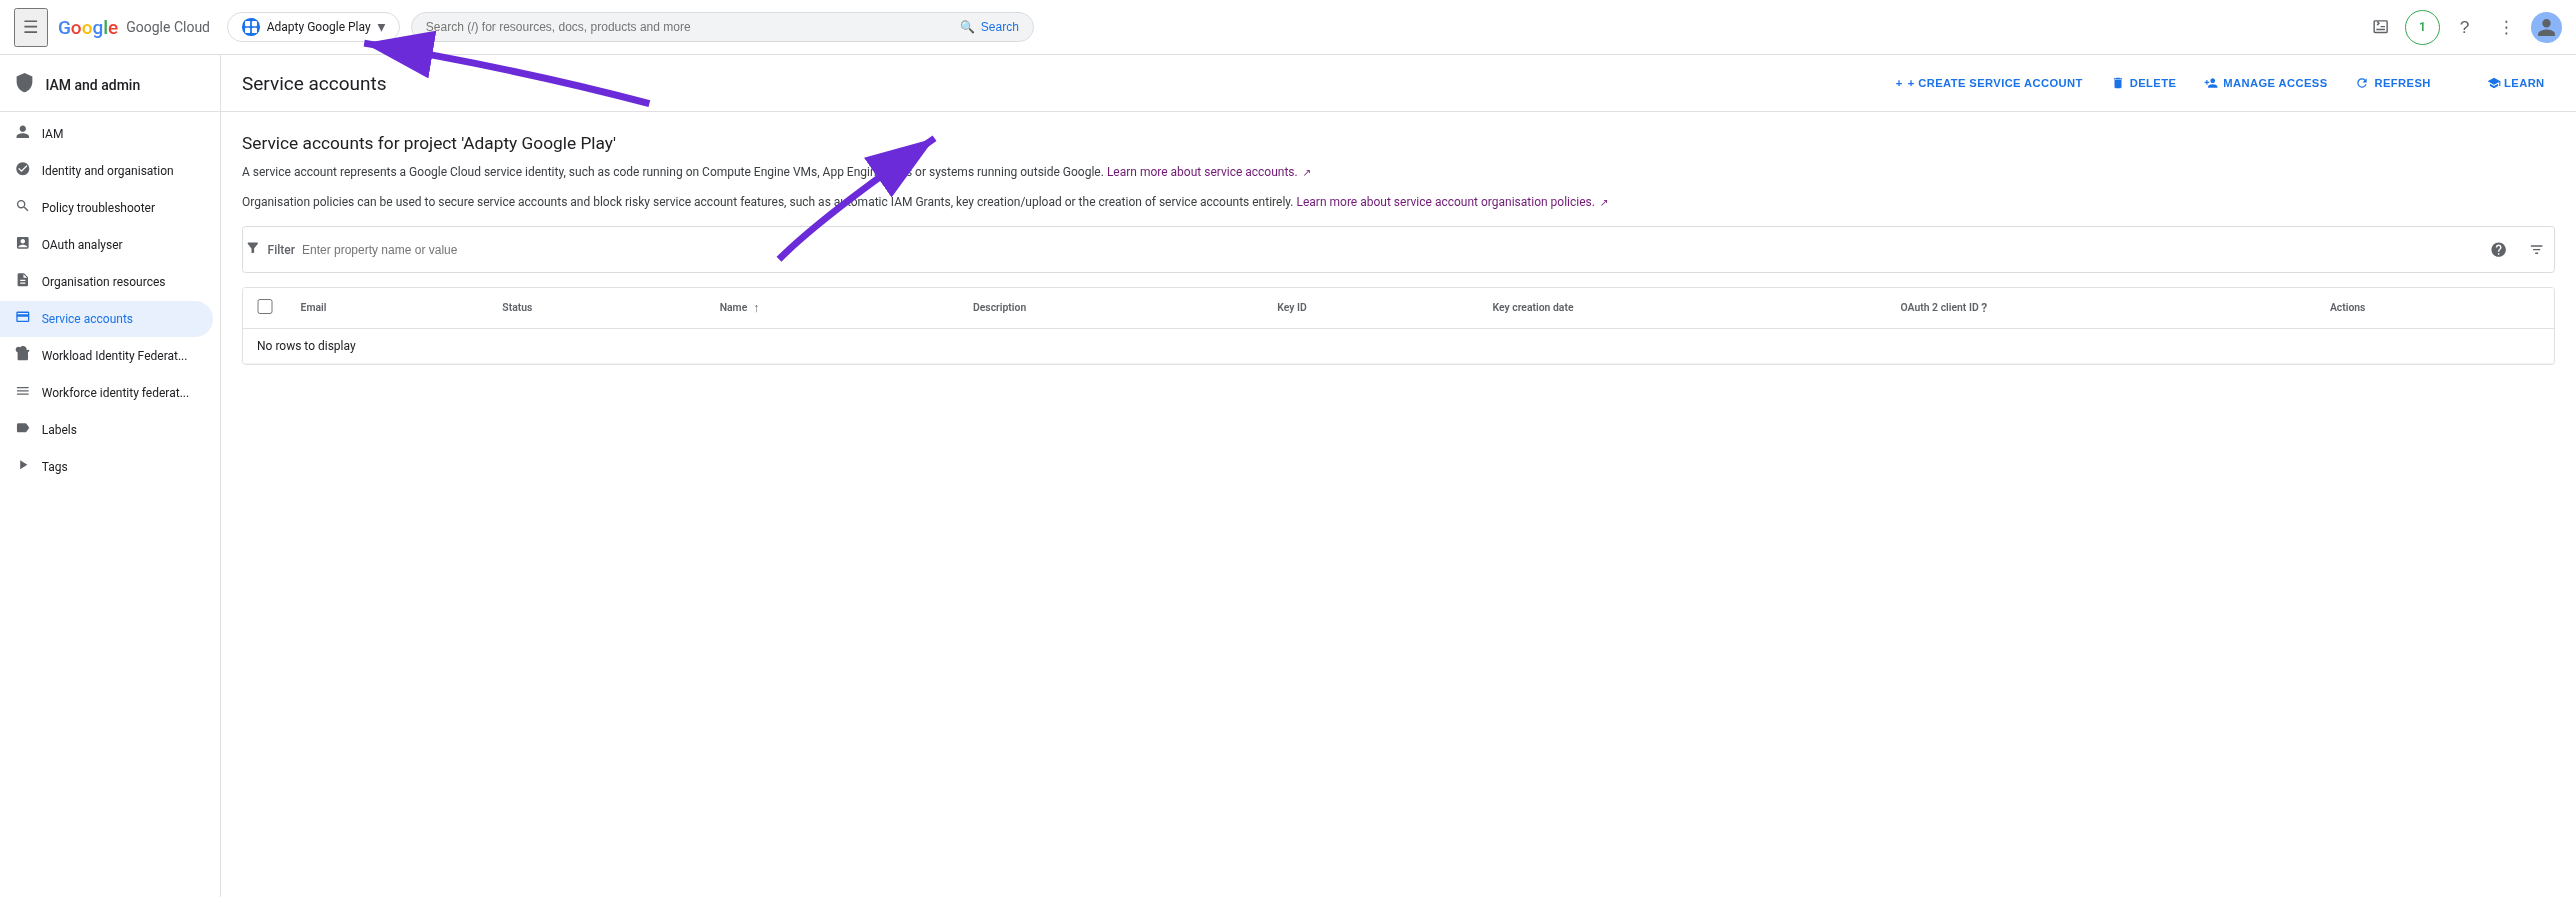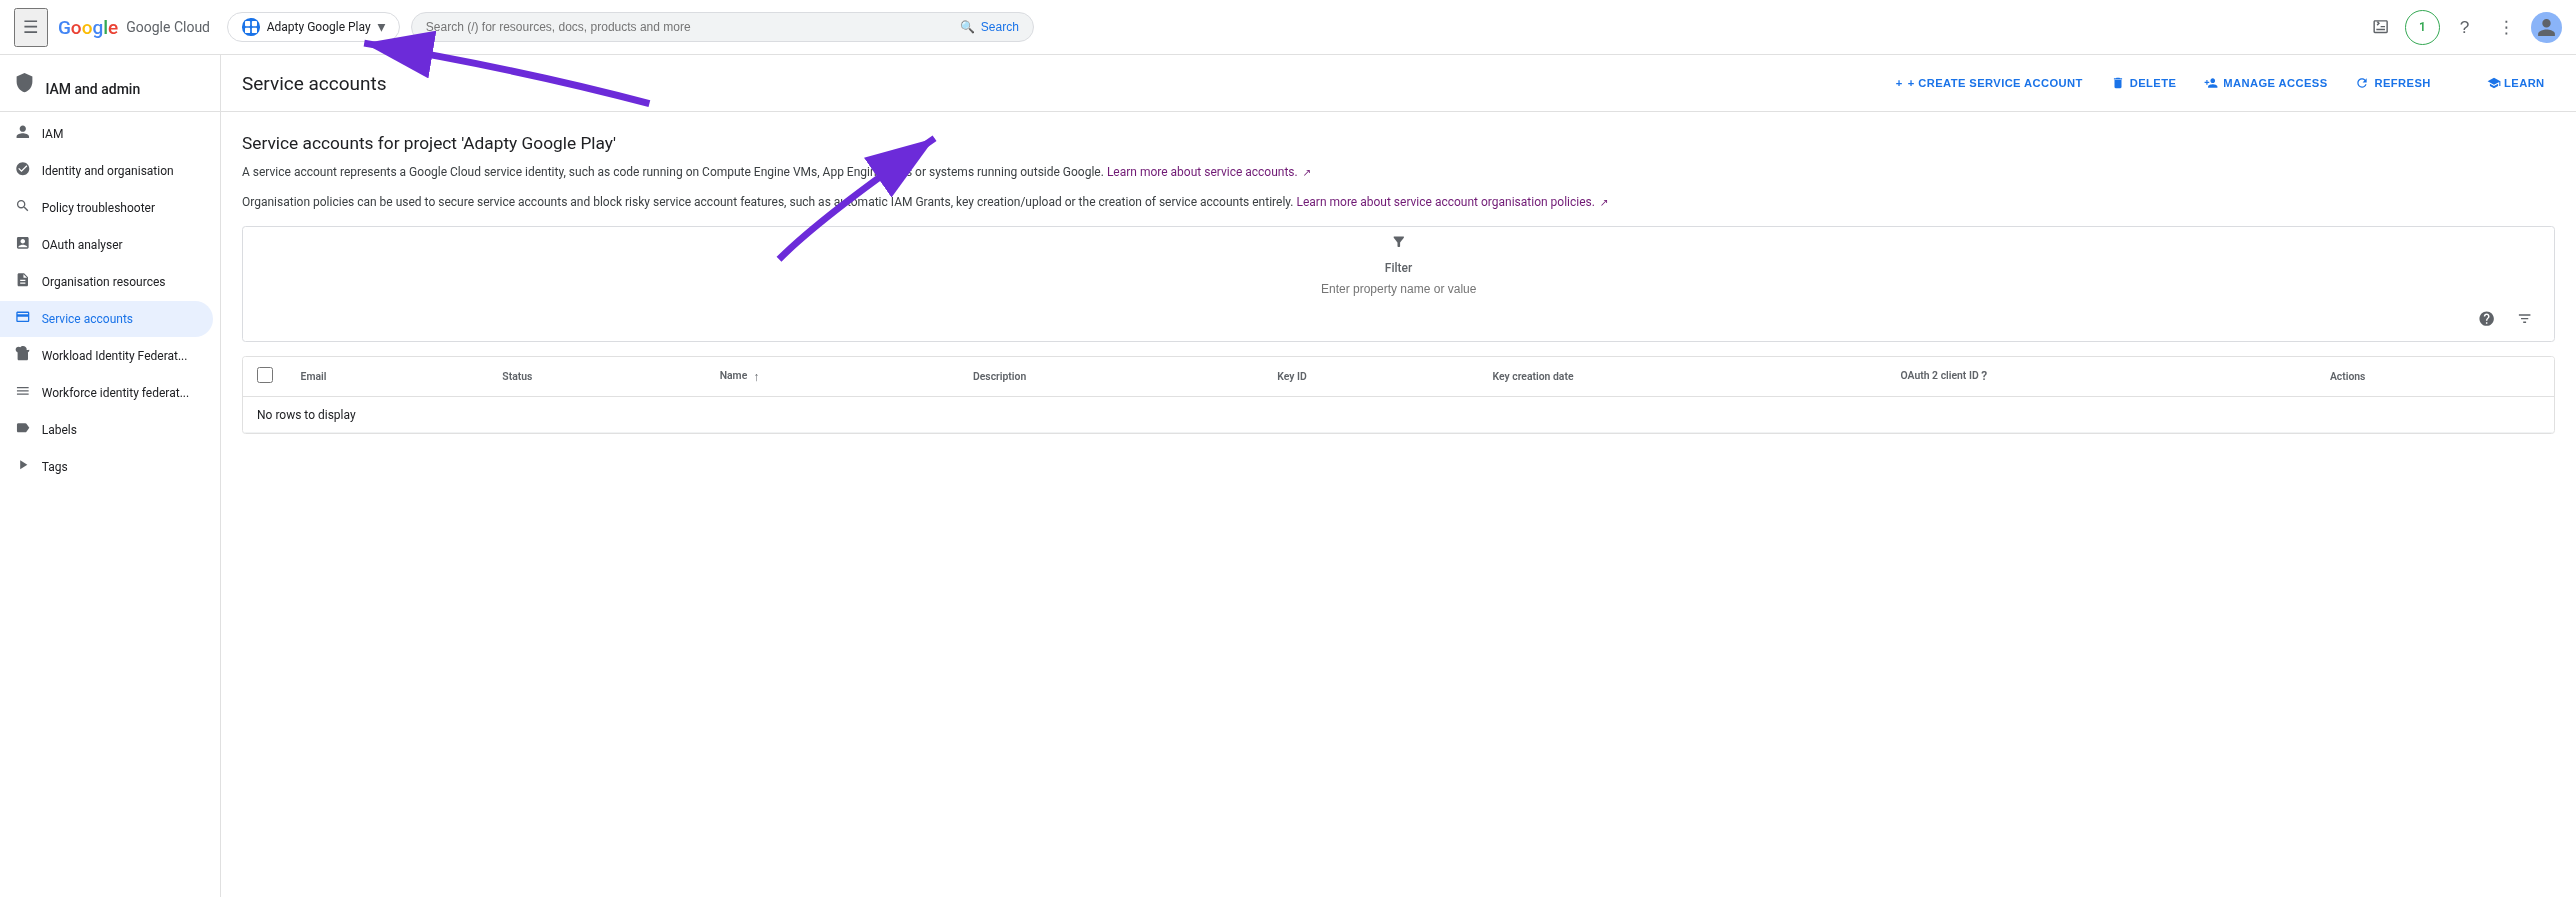--- a/index.html
+++ b/index.html
@@ -151,21 +151,21 @@
     .sidebar {
       width: 221px;
       min-width: 221px;
       background: #fff;
       border-right: 0.9px solid #e0e0e0;
       overflow-y: auto;
       padding: 7px 0;
     }
     .sidebar-header {
       display: flex;
-      align-items: flex-end;
+      align-items: center;
       gap: 10.4px;
       padding: 10.4px 14px;
       font-size: 14px;
       font-weight: 500;
       color: #202124;
     }
     .sidebar-header .shield-icon {
       color: #5f6368;
       font-size: 17.3px;
     }
@@ -278,23 +278,22 @@
       margin-left: 1.7px;
     }
 
     
     .filter-bar {
       display: flex;
       align-items: center;
       gap: 7px;
       border: 0.9px solid #dadce0;
       border-radius: 3.5px;
-      padding: 7px 14px;
+      padding: 7px 2px;
       margin: 14px 0;
-      flex-direction: column;
     }
     .filter-icon {
       color: #5f6368;
       font-size: 15.6px;
     }
     .filter-label {
       font-size: 12px;
       color: #5f6368;
       font-weight: 500;
     }

